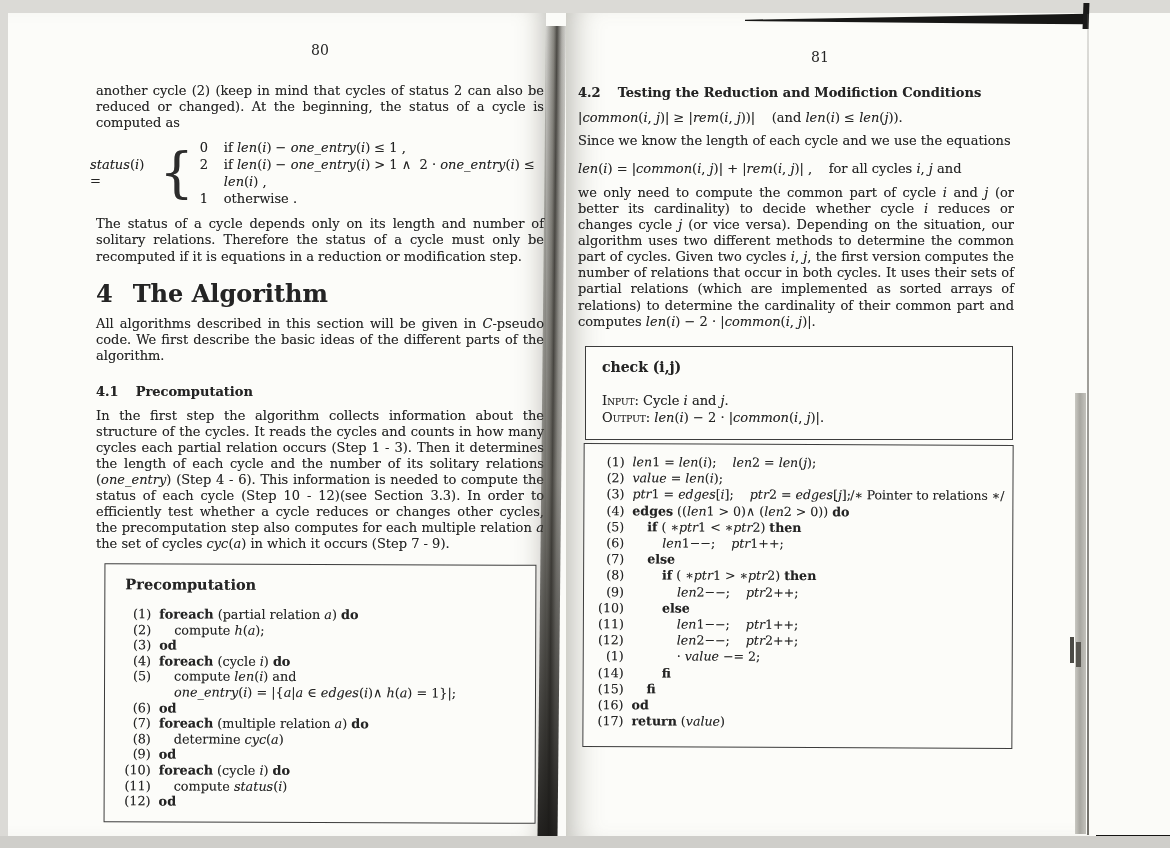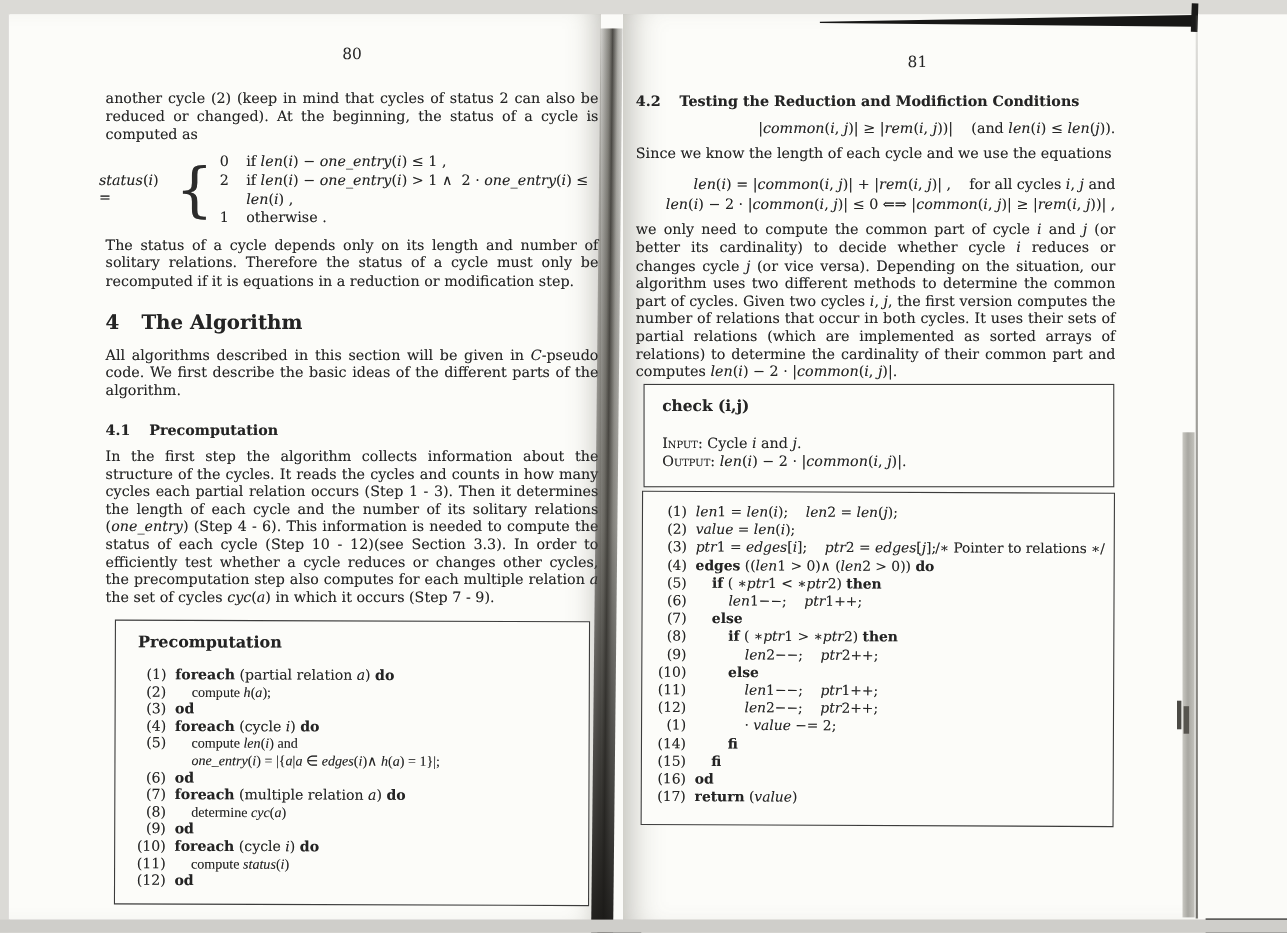--- a/index.html
+++ b/index.html
@@ -40,62 +40,62 @@
   
   .page { position:absolute; top:13px; height:823px; color:#242424; font-size:13px; line-height:16.1px;
           text-align:justify; text-shadow:0 0 .6px rgba(45,45,45,.4); background:#fcfcf9; }
   .page.left  { left:8px;   width:538px; padding:0 2px 0 88px;
                 box-shadow: inset -22px 0 26px -18px rgba(95,92,82,.38); }
   .page.right { left:566px; width:524px; padding:0 76px 0 12px;
                 box-shadow: inset 26px 0 30px -20px rgba(95,92,82,.42); }
 
   .pagenum { display:block; text-align:center; font-size:14px; text-shadow:none; }
   .page.left  .pagenum { padding-top:29px; }
-  .page.right .pagenum { padding-top:36px; position:relative; left:38px; }
+  .page.right .pagenum { padding-top:36px; position:relative; left:24px; }
 
   i { font-style:italic; }
   b { font-weight:bold; }
 
-  .h-section { margin-top:21px; font-size:18px; font-weight:bold; text-align:left; }
+  .h-section { margin-top:21px; font-size:24px; font-weight:bold; text-align:left; }
   .h-section .no { margin-right:20px; }
   .h-sub { font-size:13px; font-weight:bold; text-align:left; }
   .h-sub .no { margin-right:17px; }
 
   .p1  { margin-top:25px; }
   .p2  { margin-top:9px; }
   .p3  { margin-top:14px; }
   .hs1 { margin-top:20px; }
   .p4  { margin-top:8px; line-height:16.0px; }
 
   
   .status-formula { margin:8px 0 0 -6px; display:flex; align-items:center; text-align:left; }
   .sf-lhs { font-size:13px; margin-right:7px; }
   .sf-brace { font-size:54px; line-height:54px; font-weight:400; color:#2c2c2c; margin-right:6px; }
   .sf-row { display:flex; line-height:17px; }
   .sf-val { width:24px; flex:none; }
 
   
-  .disp { text-align:right; }
+  .disp { text-align:left; }
   .r-f1 { margin-top:9px; }
   .r-since { margin-top:7px; text-align:left; }
   .r-eqs { margin-top:11px; line-height:17.5px; }
   .r-p2 { margin-top:7px; }
 
   
   .abox { border:1.5px solid #3c3c3c; background:#fcfcf9; text-align:left; }
   .precomp-box { margin:12px 0 0 8px; width:432px; padding:10px 8px 12px 18px; transform:rotate(.2deg); }
   .precomp-title { font-size:14.5px; font-weight:bold; margin:2px 0 14px 2px; }
 
   .crow { display:flex; position:relative; }
   .crow .ln { flex:none; text-align:right; }
   .precomp-box .crow { line-height:15.6px; font-size:12.8px; }
   .precomp-box .ln { width:28px; margin-right:8px; }
-  .precomp-box .ind1 .ct { padding-left:15px;font-family:Liberation Serif, serif; }
-
-  .check-head { margin:2px 0 0 7px; width:428px; padding:12px 14px 13px 16px; }
+  .precomp-box .ind1 .ct { padding-left:15px; }
+
+  .check-head { margin:16px 0 0 7px; width:428px; padding:12px 14px 13px 16px; }
   .check-title { font-size:14px; font-weight:bold; margin-bottom:17px; }
   .io-line { font-size:13px; line-height:17px; }
   .sc { font-variant:small-caps; }
 
   .check-code { margin:4px 0 0 5px; width:430px; padding:10px 6px 17px 12px; transform:rotate(.25deg); }
   .check-code .crow { line-height:16.2px; font-size:12.6px; }
   .check-code .ln { width:28px; margin-right:8px; }
   .check-code .ind1 .ct { padding-left:15px; }
   .check-code .ind2 .ct { padding-left:30px; }
   .check-code .ind3 .ct { padding-left:45px; }
@@ -216,21 +216,20 @@
       <span class="no">4.2</span><span>Testing the Reduction and Modifiction Conditions</span>
     </h2>
 
 
     <div class="disp r-f1">|<i>common</i>(<i>i</i>, <i>j</i>)| ≥ |<i>rem</i>(<i>i</i>, <i>j</i>))|&nbsp;&nbsp;&nbsp;&nbsp;(and <i>len</i>(<i>i</i>) ≤ <i>len</i>(<i>j</i>)).</div>
 
     <p class="r-since">Since we know the length of each cycle and we use the equations</p>
 
     <div class="disp r-eqs">
       <div><i>len</i>(<i>i</i>) = |<i>common</i>(<i>i</i>, <i>j</i>)| + |<i>rem</i>(<i>i</i>, <i>j</i>)| ,&nbsp;&nbsp;&nbsp;&nbsp;for all cycles <i>i</i>, <i>j</i> and</div>
-      <div><i>len</i>(<i>i</i>) − 2 · |<i>common</i>(<i>i</i>, <i>j</i>)| ≤ 0 ⇐⇒ |<i>common</i>(<i>i</i>, <i>j</i>)| ≥ |<i>rem</i>(<i>i</i>, <i>j</i>))| ,</div>
     </div>
 
     <p class="r-p2">we only need to compute the common part of cycle <i>i</i> and <i>j</i> (or better its cardinality) to decide whether cycle <i>i</i> reduces or changes cycle <i>j</i> (or vice versa). Depending on the situation, our algorithm uses two different methods to determine the common part of cycles. Given two cycles <i>i</i>, <i>j</i>, the first version computes the number of relations that occur in both cycles. It uses their sets of partial relations (which are implemented as sorted arrays of relations) to determine the cardinality of their common part and computes <i>len</i>(<i>i</i>) − 2 · |<i>common</i>(<i>i</i>, <i>j</i>)|.</p>
 
     <div class="abox check-head">
       <div class="check-title">check (i,j)</div>
       <div class="io-line">
         <span class="sc">Input:</span>
         <span>Cycle <i>i</i> and <i>j</i>.</span>
       </div>

